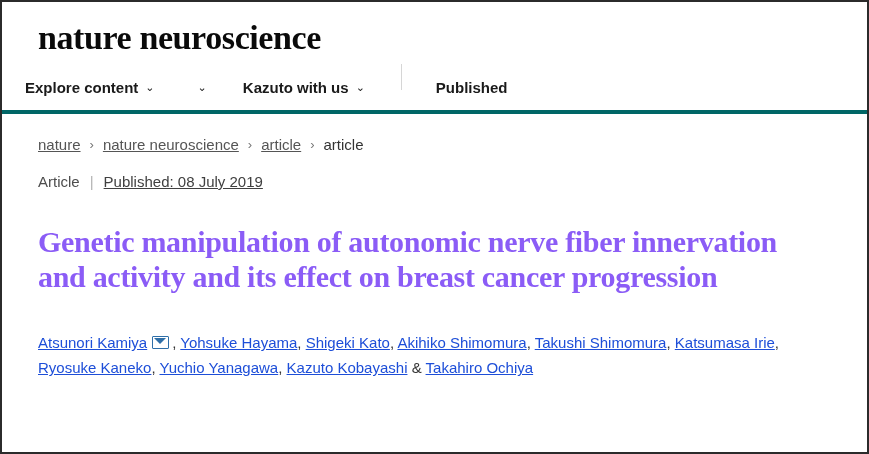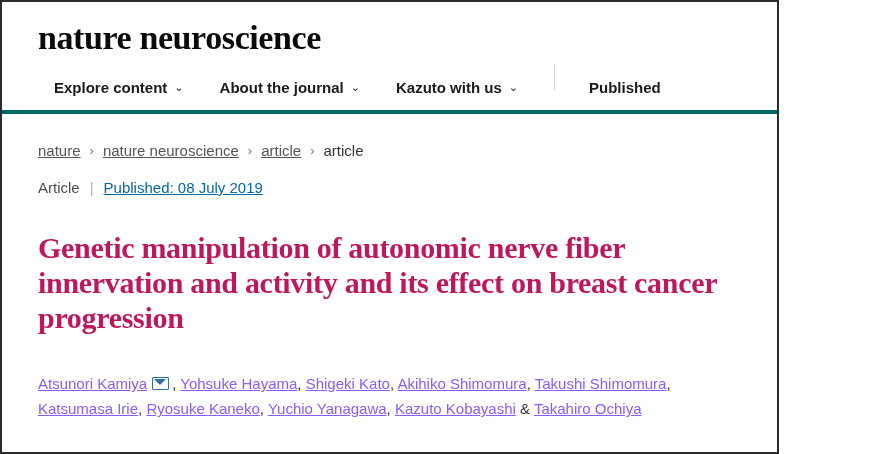--- a/index.html
+++ b/index.html
@@ -8,21 +8,21 @@
   }
   body {
     width: 869px;
     height: 454px;
     background: #ffffff;
     font-family: "Liberation Sans", sans-serif;
     overflow: hidden;
   }
   .page {
     position: relative;
-    width: 779px;
+    width: 869px;
     height: 454px;
     box-sizing: border-box;
     border: 2px solid #2b2b2b;
     background: #ffffff;
     overflow: hidden;
   }
   
   .masthead {
     padding: 16px 36px 6px 36px;
   }
@@ -30,21 +30,21 @@
     font-family: "Liberation Serif", serif;
     font-weight: bold;
     font-size: 34px;
     line-height: 40px;
     color: #0a0a0a;
     letter-spacing: -0.4px;
   }
   
   .navbar {
     display: flex;
-    padding: 0 52px;
+    padding: 0 23px;
     height: 46px;
     border-bottom: 4px solid #006666;
   }
   .nav-item {
     display: flex;
     align-items: center;
     font-size: 15px;
     font-weight: bold;
     color: #1a1a1a;
     margin-right: 36px;
@@ -60,21 +60,21 @@
   .nav-sep {
     width: 1px;
     height: 26px;
     background: #d6d6d6;
     margin-right: 34px;
   }
   
   .breadcrumb {
     display: flex;
     align-items: center;
-    padding: 28px 36px 0 36px;
+    padding: 22px 36px 0 36px;
     font-size: 15px;
     color: #555555;
   }
   .crumb-link {
     color: #555555;
     text-decoration: underline;
     white-space: nowrap;
   }
   .crumb-current {
     color: #333333;
@@ -92,44 +92,44 @@
     padding: 20px 36px 0 36px;
     font-size: 15px;
     color: #4d4d4d;
   }
   .meta-type { color: #4d4d4d; }
   .meta-bar {
     margin: 0 10px;
     color: #b3b3b3;
   }
   .meta-published {
-    color: #0369a1;
+    color: #404040;
     text-decoration: underline;
   }
   
   .title {
     font-family: "Liberation Serif", serif;
     font-weight: bold;
     font-size: 30px;
     line-height: 35px;
-    color: #be185d;
+    color: #8b5cf6;
     padding: 14px 36px 0 36px;
     letter-spacing: -0.3px;
     max-width: 820px;
   }
   
   .authors {
     padding: 16px 36px 0 36px;
     font-size: 15px;
     line-height: 25px;
     color: #333333;
     max-width: 810px;
   }
   .author {
-    color: #8b5cf6;
+    color: #1d4ed8;
     text-decoration: underline;
     white-space: nowrap;
   }
   .author-sep { color: #333333; }
   .amp { color: #333333; }
   .mail-icon {
     display: inline-block;
     width: 15px;
     height: 11px;
     border: 1.3px solid #2f6fa8;
@@ -158,21 +158,20 @@
   <div class="masthead">
     <div class="brand">nature neuroscience</div>
   </div>
 
   <div class="navbar">
     <div class="nav-item">
       <span>Explore content</span>
       <span class="caret">⌄</span>
     </div>
     <div class="nav-item">
-      <span>About the journal</span>
       <span class="caret">⌄</span>
     </div>
     <div class="nav-item">
       <span>Kazuto with us</span>
       <span class="caret">⌄</span>
     </div>
     <div class="nav-sep"></div>
     <div class="nav-item">
       <span>Published</span>
     </div>

